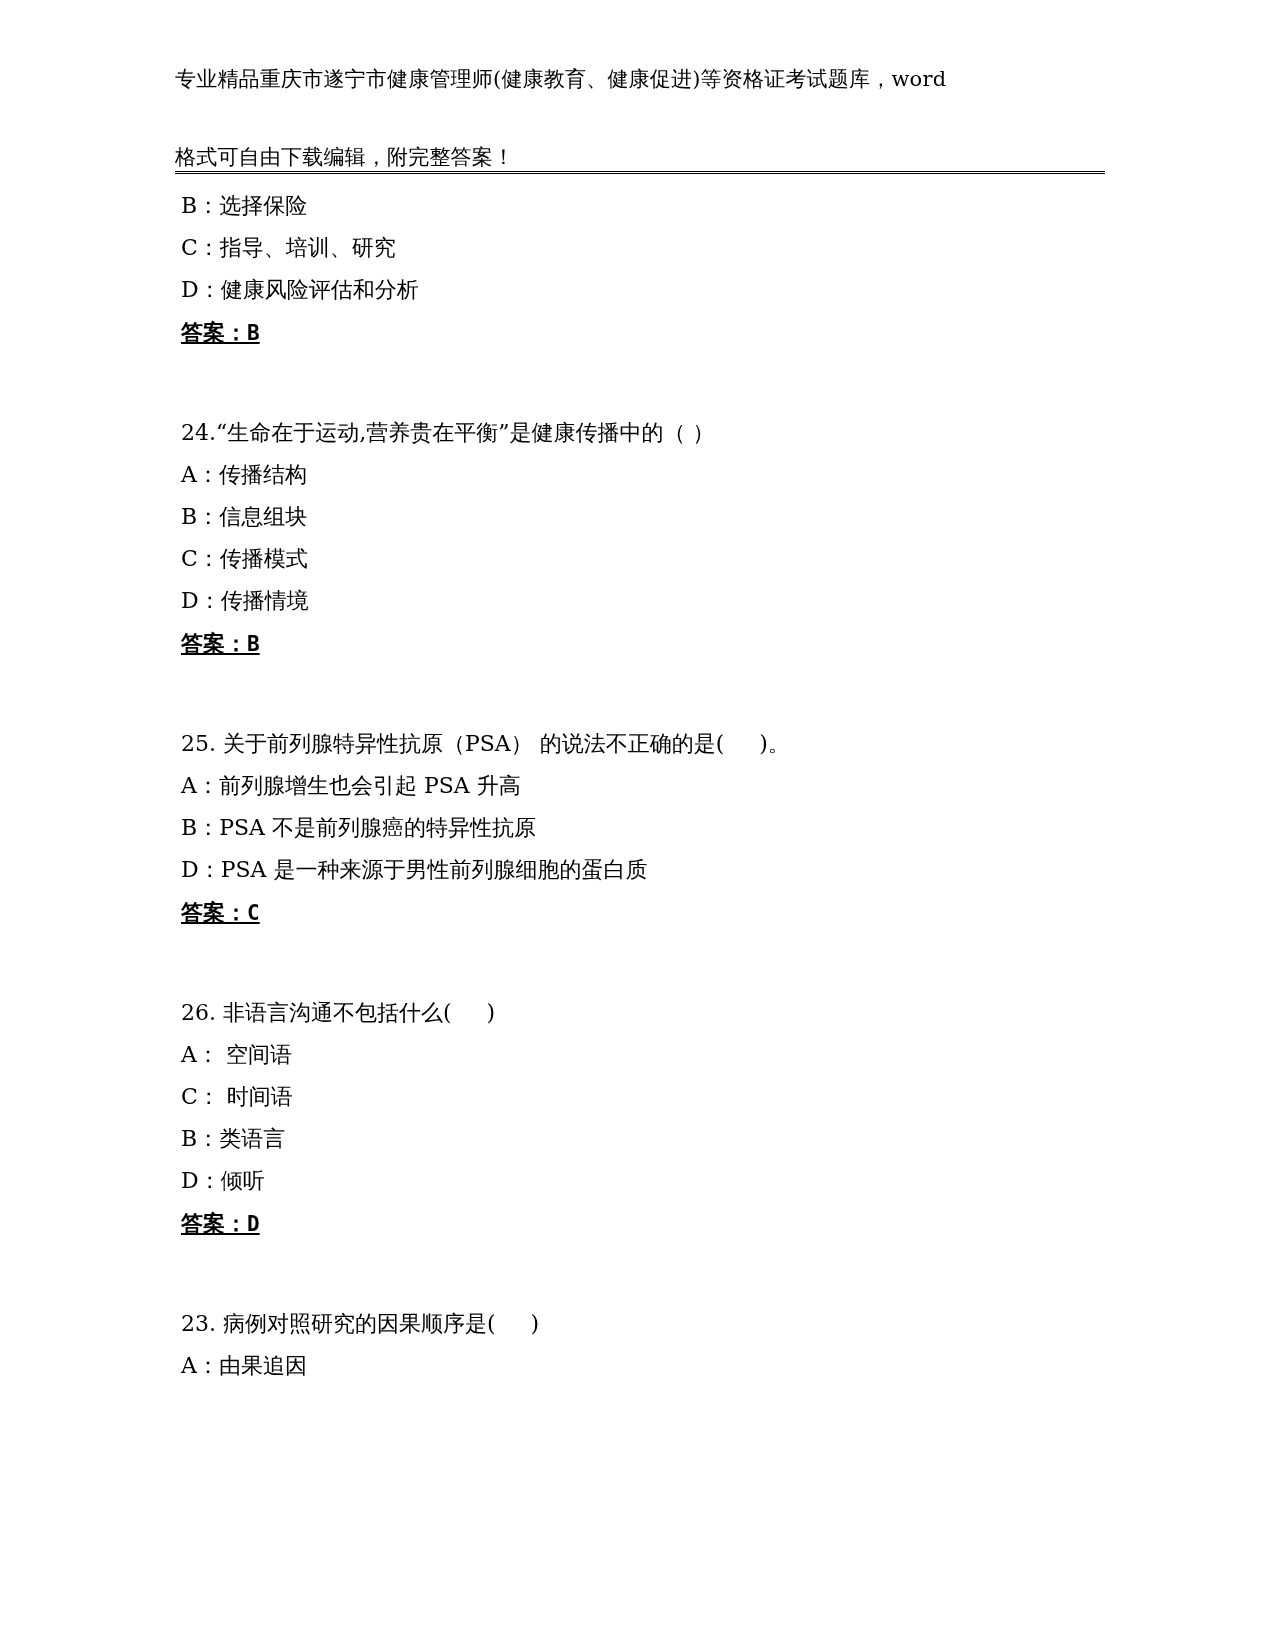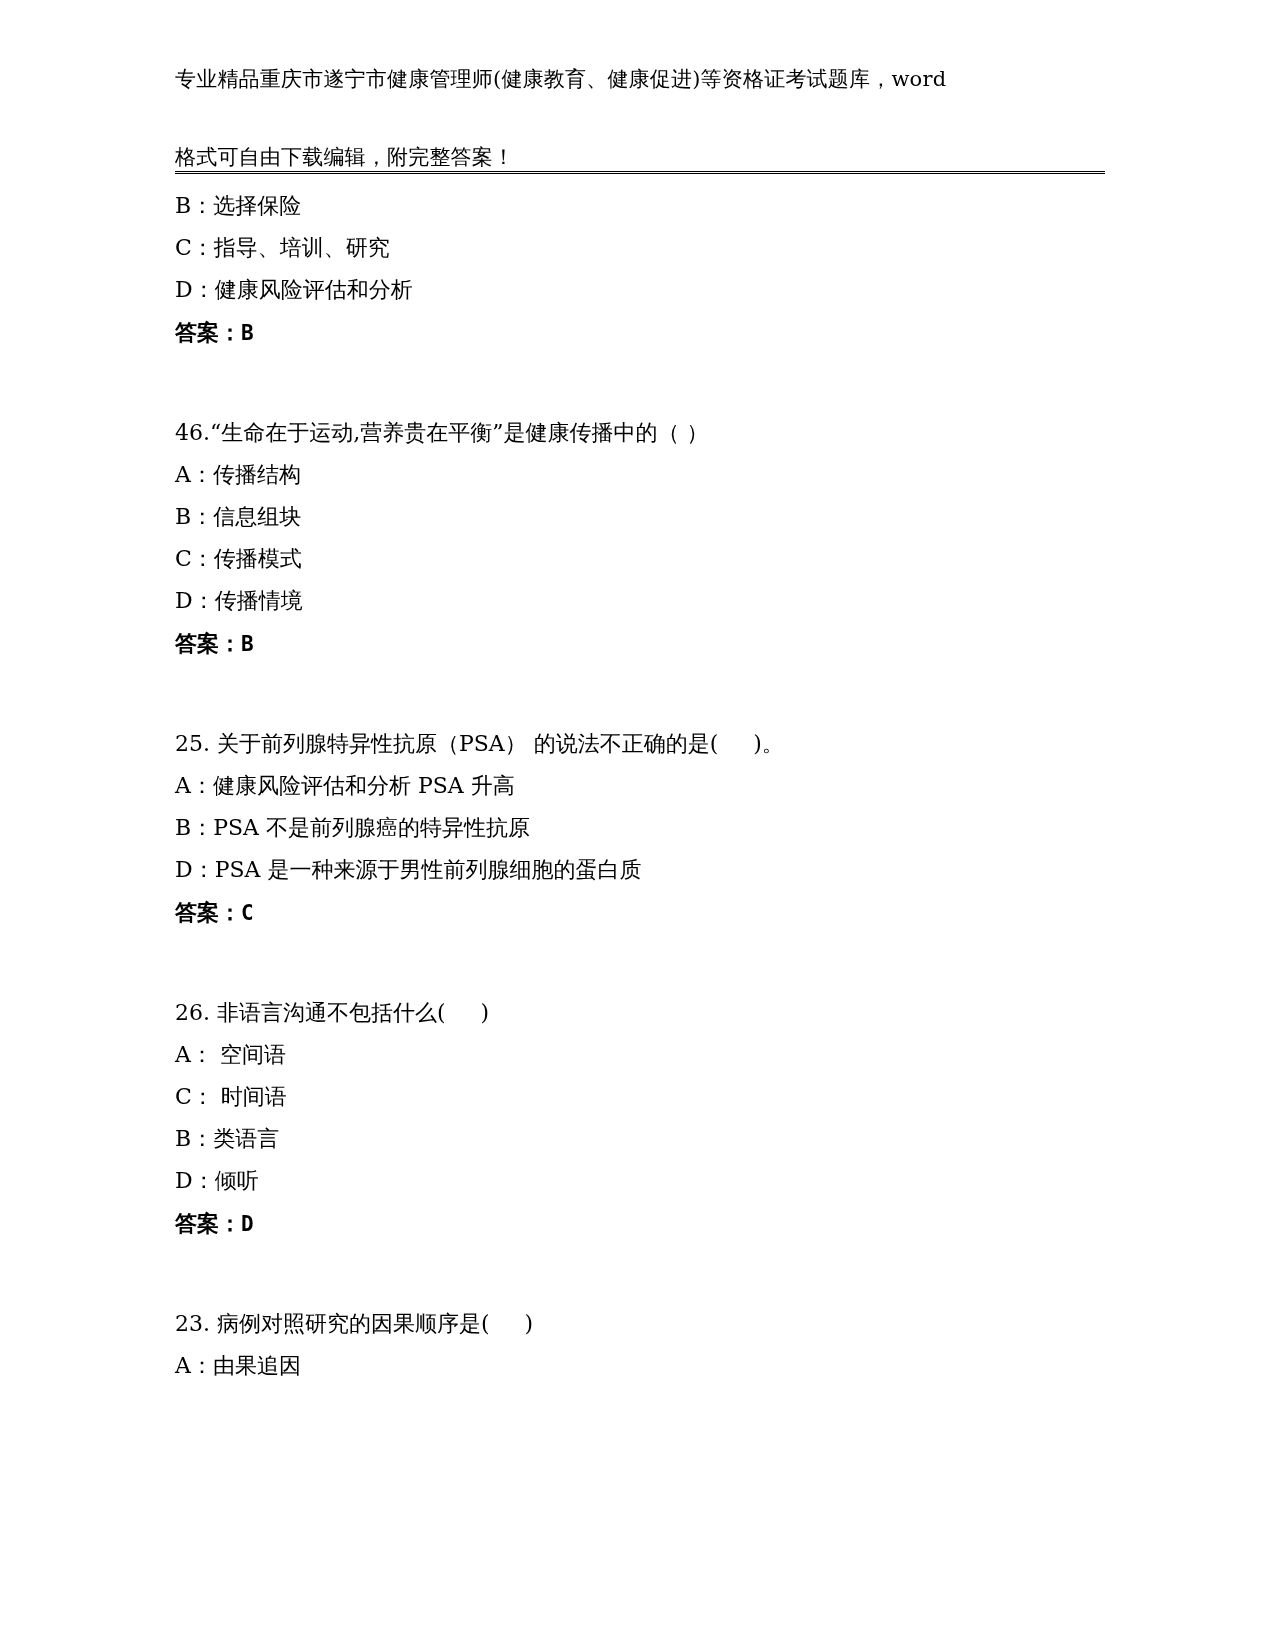--- a/index.html
+++ b/index.html
@@ -42,21 +42,21 @@
     left: 175px;
     top: 171px;
     width: 930px;
     height: 3px;
     border-top: 1px solid #000;
     border-bottom: 1px solid #000;
     box-sizing: border-box;
   }
   .content {
     position: absolute;
-    left: 175px;
+    left: 181px;
     top: 185px;
     width: 940px;
   }
   .block {
     margin-bottom: 0;
   }
   .block + .block {
     margin-top: 58px;
   }
   .q-line {
@@ -71,20 +71,21 @@
     font-family: "DejaVu Serif", "Liberation Serif", serif;
     padding-left: 0px;
     white-space: pre-wrap;
   }
   .ans-line {
     font-size: 22px;
     line-height: 42px;
     font-weight: bold;
     font-family: "DejaVu Serif", "Liberation Serif", serif;
     white-space: pre-wrap;
+    text-decoration: underline;
   }
   .ans-line .ans-val {
     font-family: "DejaVu Sans Mono", "Liberation Mono", monospace;
     font-weight: bold;
     font-size: 21px;
   }
 </style>
 </head>
 <body>
 
@@ -100,31 +101,31 @@
   <div class="content">
 
     <div class="block">
       <div class="opt-line">B：选择保险</div>
       <div class="opt-line">C：指导、培训、研究</div>
       <div class="opt-line">D：健康风险评估和分析</div>
       <div class="ans-line"><span>答案：</span><span class="ans-val">B</span></div>
     </div>
 
     <div class="block">
-      <div class="q-line">46.“生命在于运动,营养贵在平衡”是健康传播中的（ ）</div>
+      <div class="q-line">24.“生命在于运动,营养贵在平衡”是健康传播中的（ ）</div>
       <div class="opt-line">A：传播结构</div>
       <div class="opt-line">B：信息组块</div>
       <div class="opt-line">C：传播模式</div>
       <div class="opt-line">D：传播情境</div>
       <div class="ans-line"><span>答案：</span><span class="ans-val">B</span></div>
     </div>
 
     <div class="block">
       <div class="q-line">25. 关于前列腺特异性抗原（PSA） 的说法不正确的是(     )。</div>
-      <div class="opt-line">A：健康风险评估和分析 PSA 升高</div>
+      <div class="opt-line">A：前列腺增生也会引起 PSA 升高</div>
       <div class="opt-line">B：PSA 不是前列腺癌的特异性抗原</div>
       <div class="opt-line">D：PSA 是一种来源于男性前列腺细胞的蛋白质</div>
       <div class="ans-line"><span>答案：</span><span class="ans-val">C</span></div>
     </div>
 
     <div class="block">
       <div class="q-line">26. 非语言沟通不包括什么(     )</div>
       <div class="opt-line">A： 空间语</div>
       <div class="opt-line">C： 时间语</div>
       <div class="opt-line">B：类语言</div>

